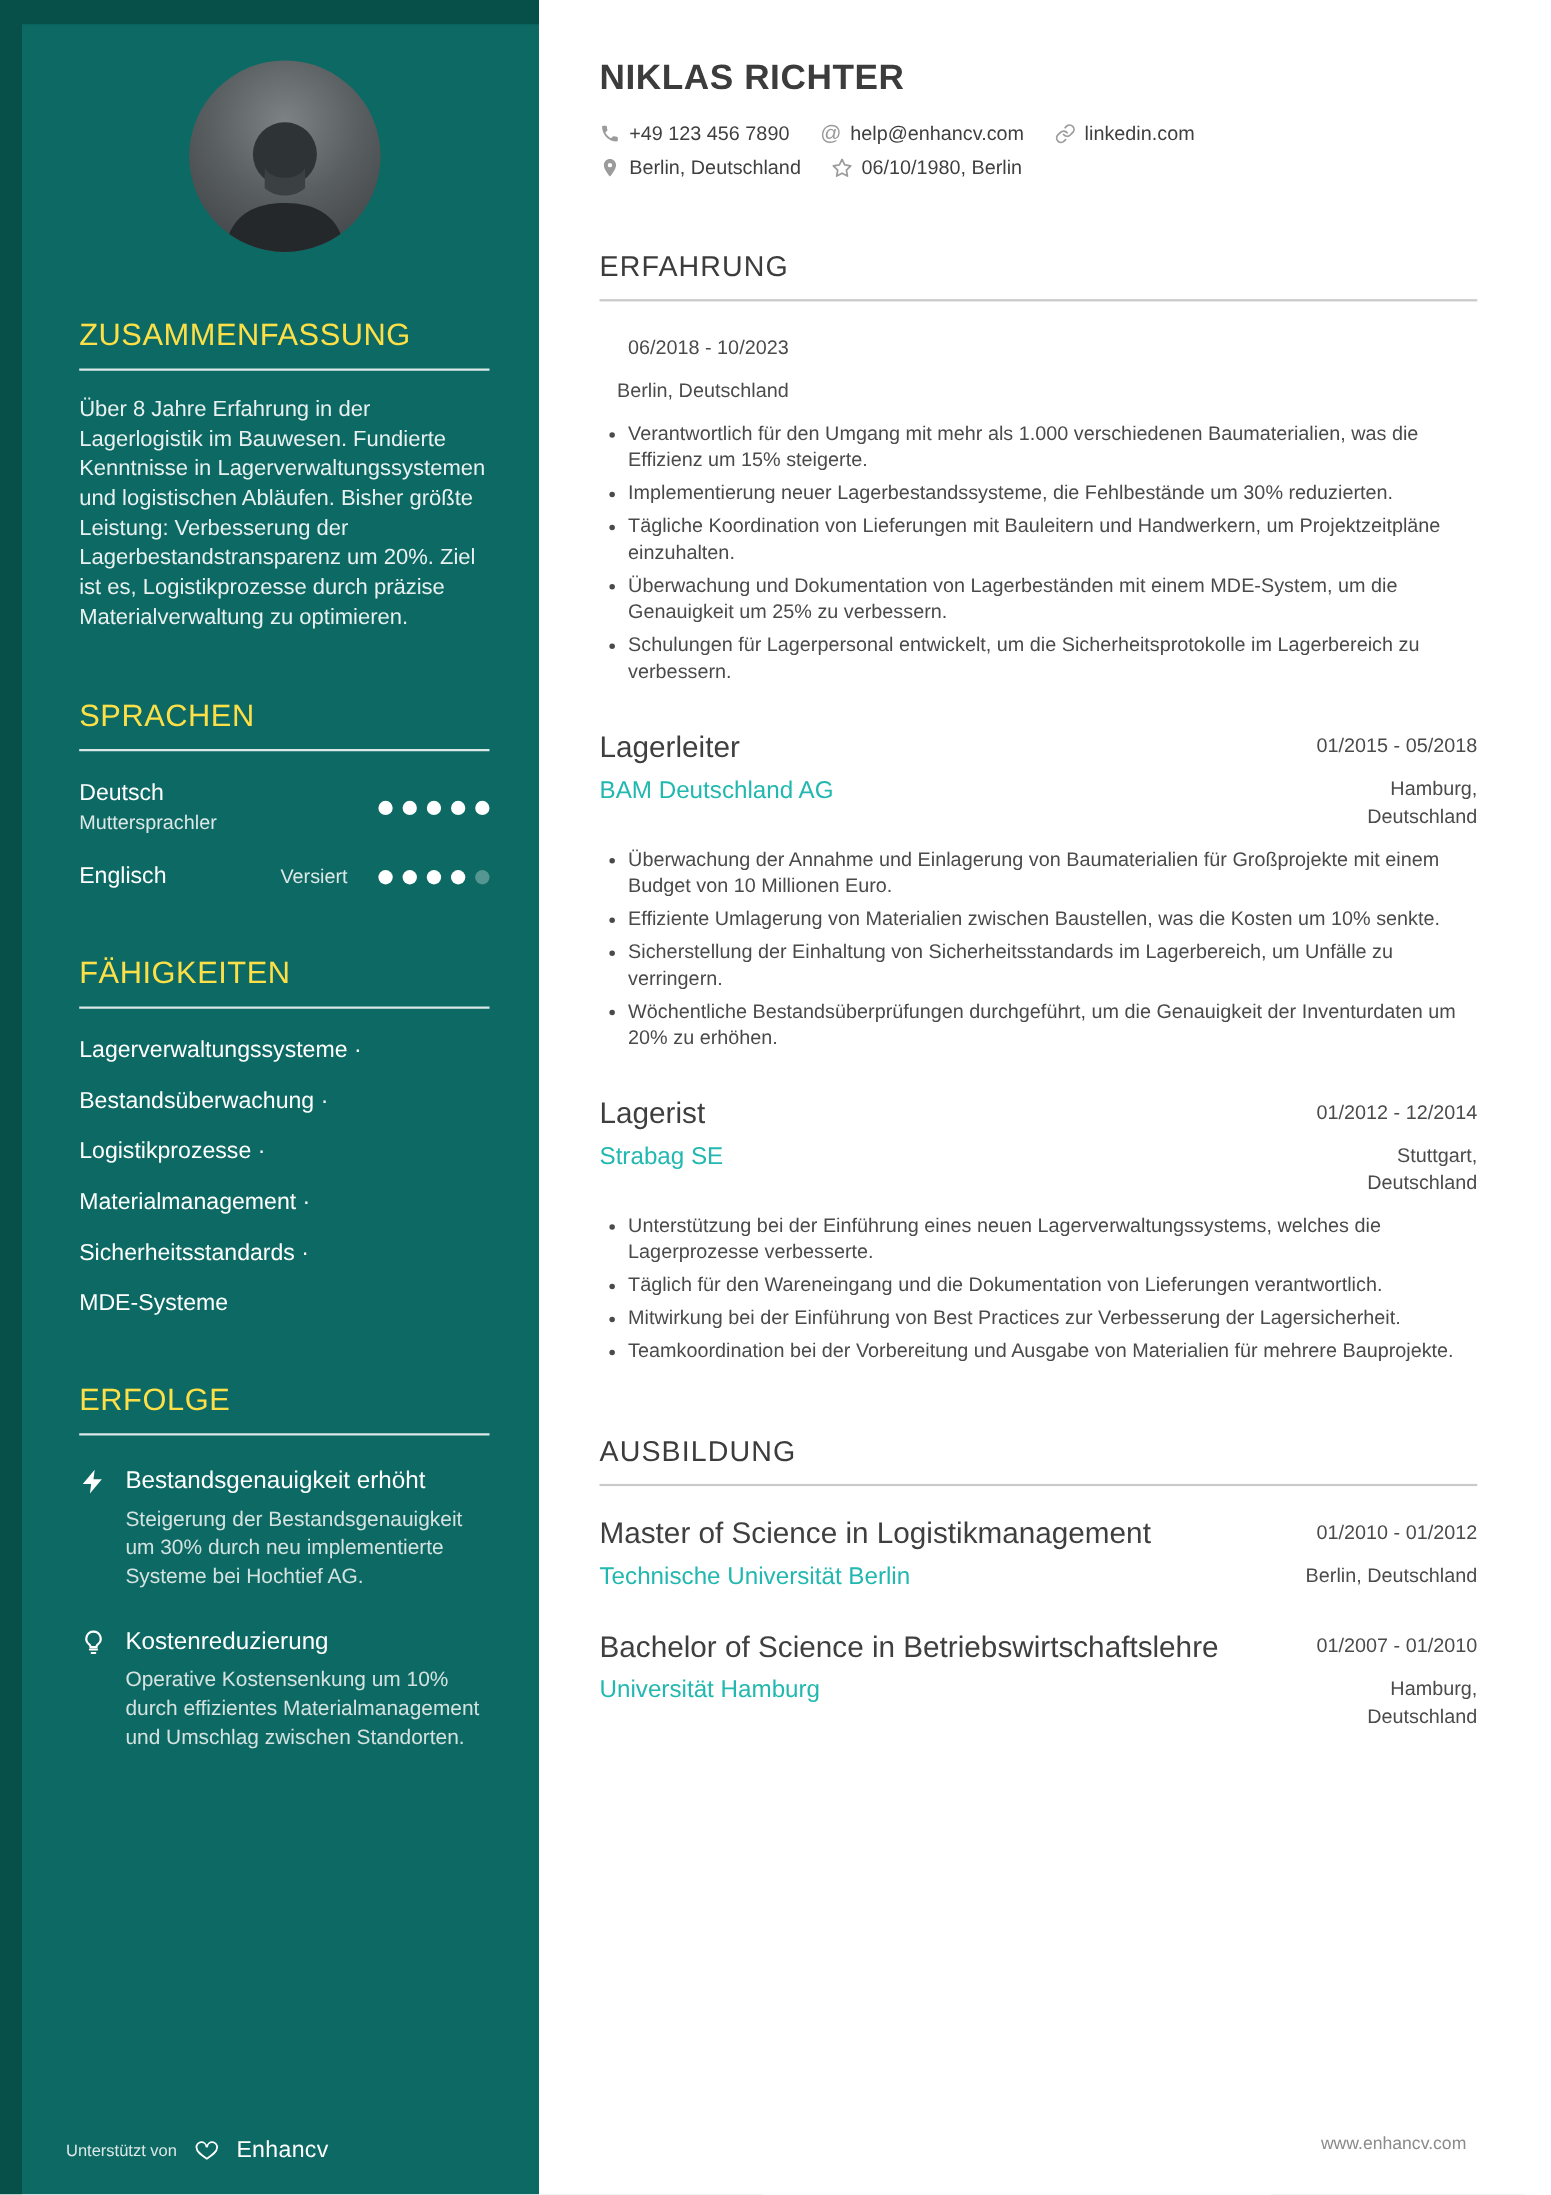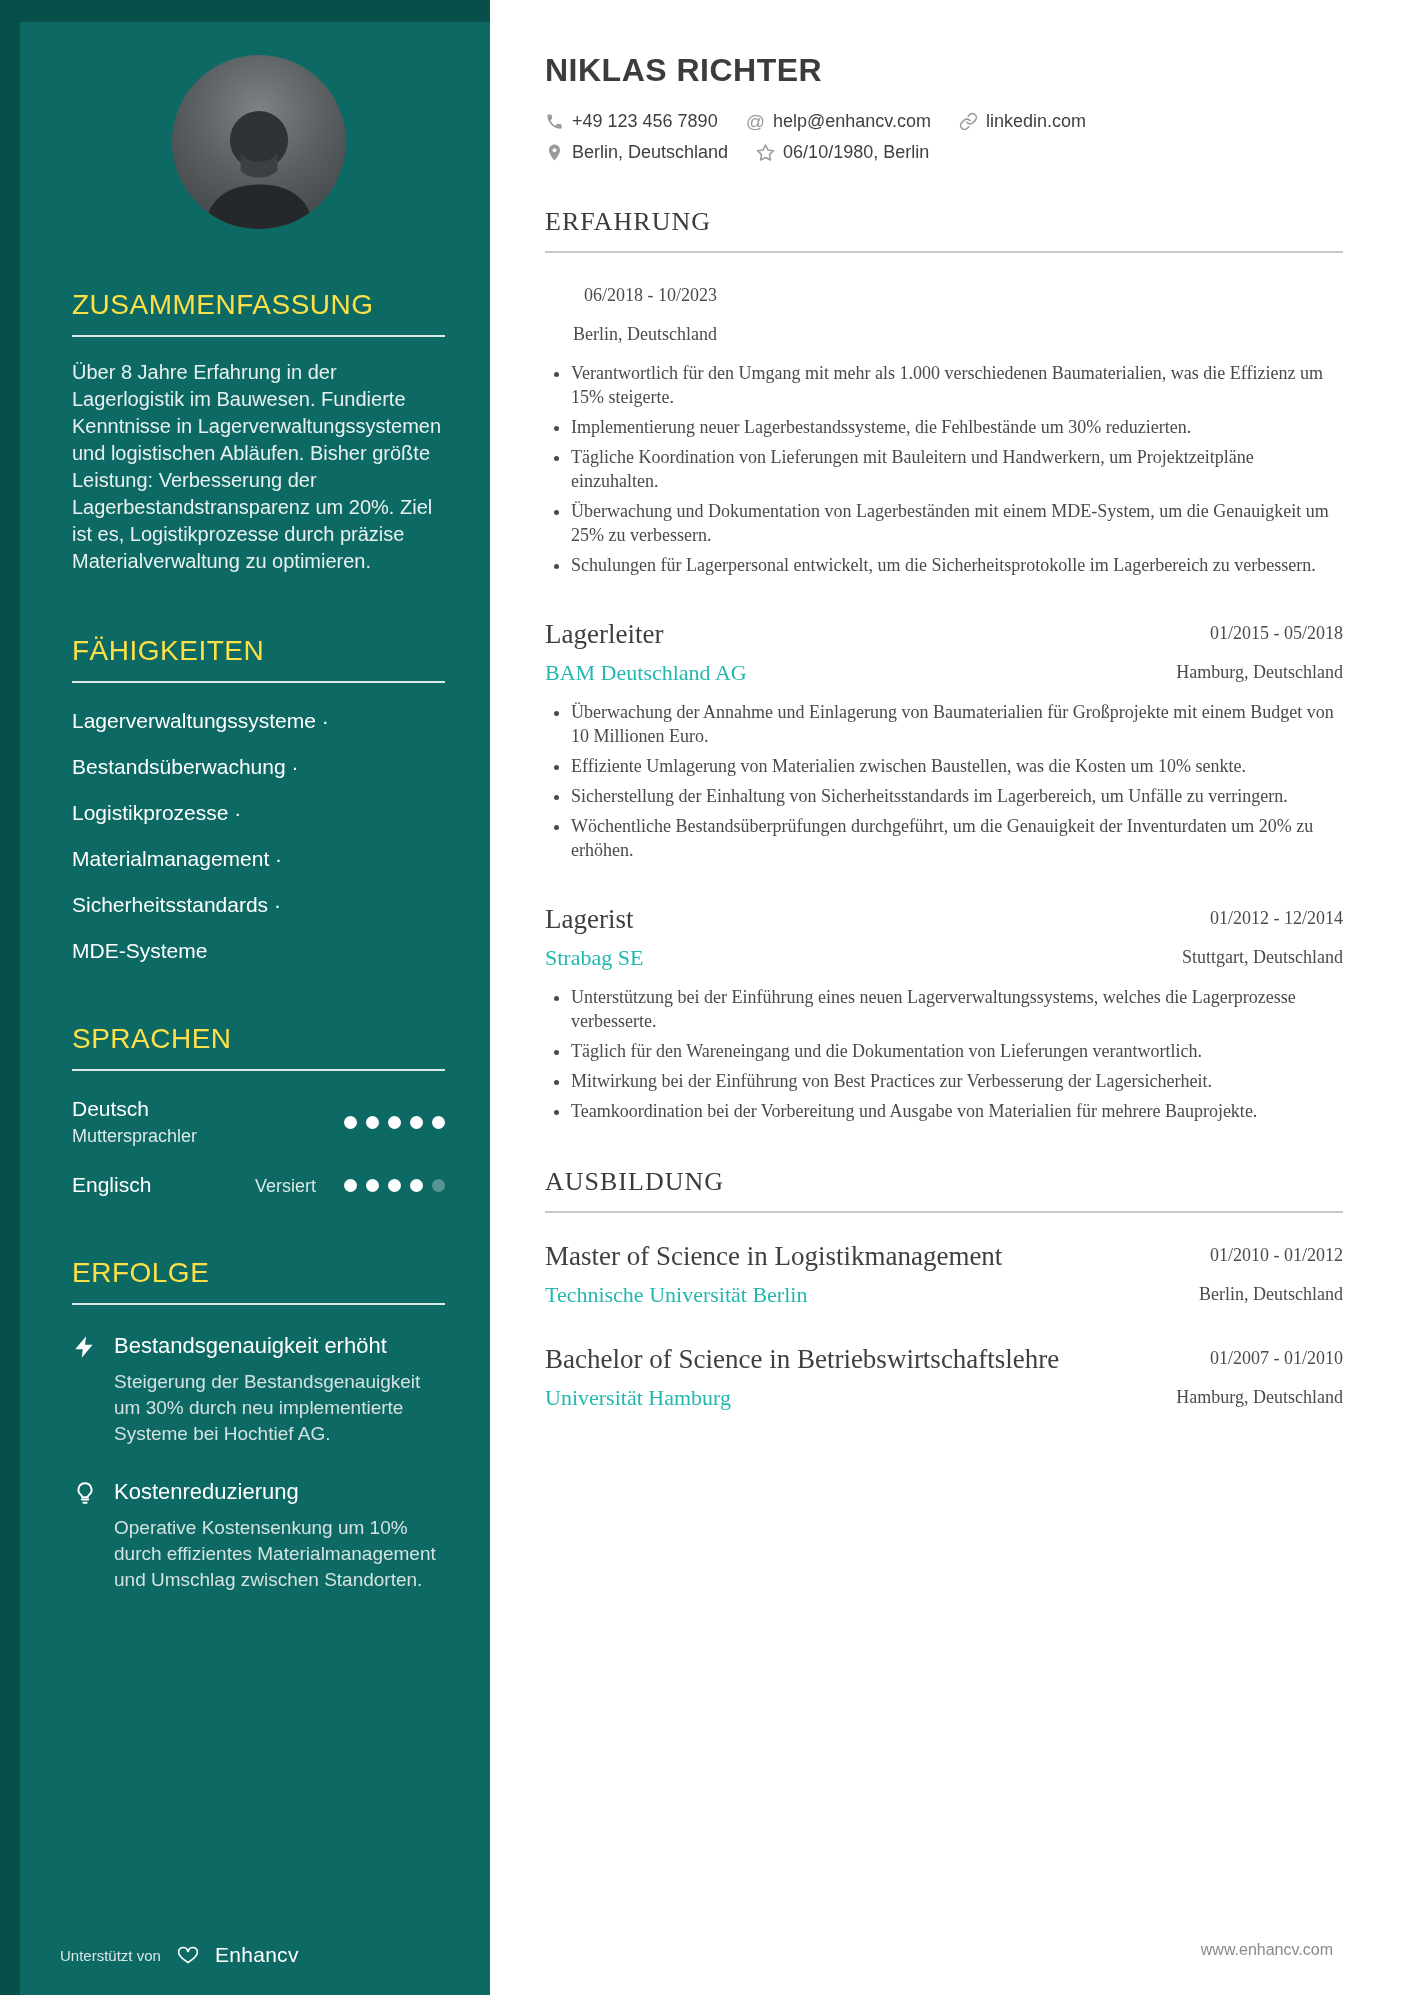--- a/index.html
+++ b/index.html
@@ -53,21 +53,21 @@
   
   .main{position:relative;flex:1;box-sizing:border-box;padding:52px 67px 0 55px;}
   .person-name{font-size:32px;font-weight:700;color:var(--ink,#3C3C3C);letter-spacing:.5px;}
   .person-title{margin-top:10px;font-size:28px;color:var(--accent,#22B8B0);}
   .contact-rows{margin-top:22px;}
   .contact-row{display:flex;gap:28px;margin-bottom:10px;flex-wrap:wrap;}
   .contact-item{display:flex;align-items:center;gap:8px;font-size:18px;color:#3F3F3F;}
   .c-icon{width:19px;height:19px;color:var(--icon-gray,#9B9B9B);display:inline-flex;align-items:center;justify-content:center;}
   .c-icon svg{width:19px;height:19px;display:block;}
   .icon-at{font-size:19px;color:var(--icon-gray,#9B9B9B);line-height:1;}
-  .main-section{margin-top:44px;font-family:Liberation Serif, serif;}
+  .main-section{margin-top:64px;}
   .main-heading{font-size:26px;letter-spacing:1px;color:var(--ink,#3C3C3C);font-weight:400;}
   .main-divider{border:none;border-top:2px solid var(--divider,#C9C9C9);margin:14px 0 0 0;}
   .entry{margin-top:26px;}
   .entry-head{display:flex;gap:20px;}
   .entry-left{flex:1;min-width:0;max-width:606px;}
   .entry-right{flex:0 0 172px;width:172px;text-align:right;}
   .entry-title{font-size:27px;color:#3F3F3F;line-height:34px;}
   .entry-org{margin-top:9px;font-size:22px;color:var(--accent,#22B8B0);}
   .entry-dates{font-size:18px;color:var(--muted,#4B4B4B);padding-top:6px;}
   .entry-loc{margin-top:16px;font-size:18px;color:var(--muted,#4B4B4B);line-height:25px;}
@@ -96,62 +96,62 @@
       </div>
     </div>
 
     <section class="side-section">
       <div class="side-heading">ZUSAMMENFASSUNG</div>
       <hr class="side-divider">
       <p class="summary-text">Über 8 Jahre Erfahrung in der Lagerlogistik im Bauwesen. Fundierte Kenntnisse in Lagerverwaltungssystemen und logistischen Abläufen. Bisher größte Leistung: Verbesserung der Lagerbestandstransparenz um 20%. Ziel ist es, Logistikprozesse durch präzise Materialverwaltung zu optimieren.</p>
     </section>
 
     <section class="side-section">
+      <div class="side-heading">SPRACHEN</div>
+      <hr class="side-divider">
+      <div class="lang-list">
+        <div class="lang-row">
+          <div class="lang-text">
+            <span class="lang-name">Deutsch</span>
+            <span class="lang-level">Muttersprachler</span>
+          </div>
+          <div class="dots">
+              <span class="dot filled"></span>
+              <span class="dot filled"></span>
+              <span class="dot filled"></span>
+              <span class="dot filled"></span>
+              <span class="dot filled"></span>
+            </div>
+        </div>
+        <div class="lang-row">
+          <div class="lang-text">
+            <span class="lang-name">Englisch</span>
+            <span class="lang-level">Versiert</span>
+          </div>
+          <div class="dots">
+              <span class="dot filled"></span>
+              <span class="dot filled"></span>
+              <span class="dot filled"></span>
+              <span class="dot filled"></span>
+              <span class="dot"></span>
+            </div>
+        </div>
+      </div>
+    </section>
+
+    <section class="side-section">
       <div class="side-heading">FÄHIGKEITEN</div>
       <hr class="side-divider">
       <div class="skill-list">
         <div class="skill-item">Lagerverwaltungssysteme ·</div>
         <div class="skill-item">Bestandsüberwachung ·</div>
         <div class="skill-item">Logistikprozesse ·</div>
         <div class="skill-item">Materialmanagement ·</div>
         <div class="skill-item">Sicherheitsstandards ·</div>
         <div class="skill-item">MDE-Systeme</div>
-      </div>
-    </section>
-
-    <section class="side-section">
-      <div class="side-heading">SPRACHEN</div>
-      <hr class="side-divider">
-      <div class="lang-list">
-        <div class="lang-row">
-          <div class="lang-text">
-            <span class="lang-name">Deutsch</span>
-            <span class="lang-level">Muttersprachler</span>
-          </div>
-          <div class="dots">
-              <span class="dot filled"></span>
-              <span class="dot filled"></span>
-              <span class="dot filled"></span>
-              <span class="dot filled"></span>
-              <span class="dot filled"></span>
-            </div>
-        </div>
-        <div class="lang-row">
-          <div class="lang-text">
-            <span class="lang-name">Englisch</span>
-            <span class="lang-level">Versiert</span>
-          </div>
-          <div class="dots">
-              <span class="dot filled"></span>
-              <span class="dot filled"></span>
-              <span class="dot filled"></span>
-              <span class="dot filled"></span>
-              <span class="dot"></span>
-            </div>
-        </div>
       </div>
     </section>
 
     <section class="side-section">
       <div class="side-heading">ERFOLGE</div>
       <hr class="side-divider">
       <div class="ach-list">
 
         <div class="ach-item">
           <span class="ach-icon">

